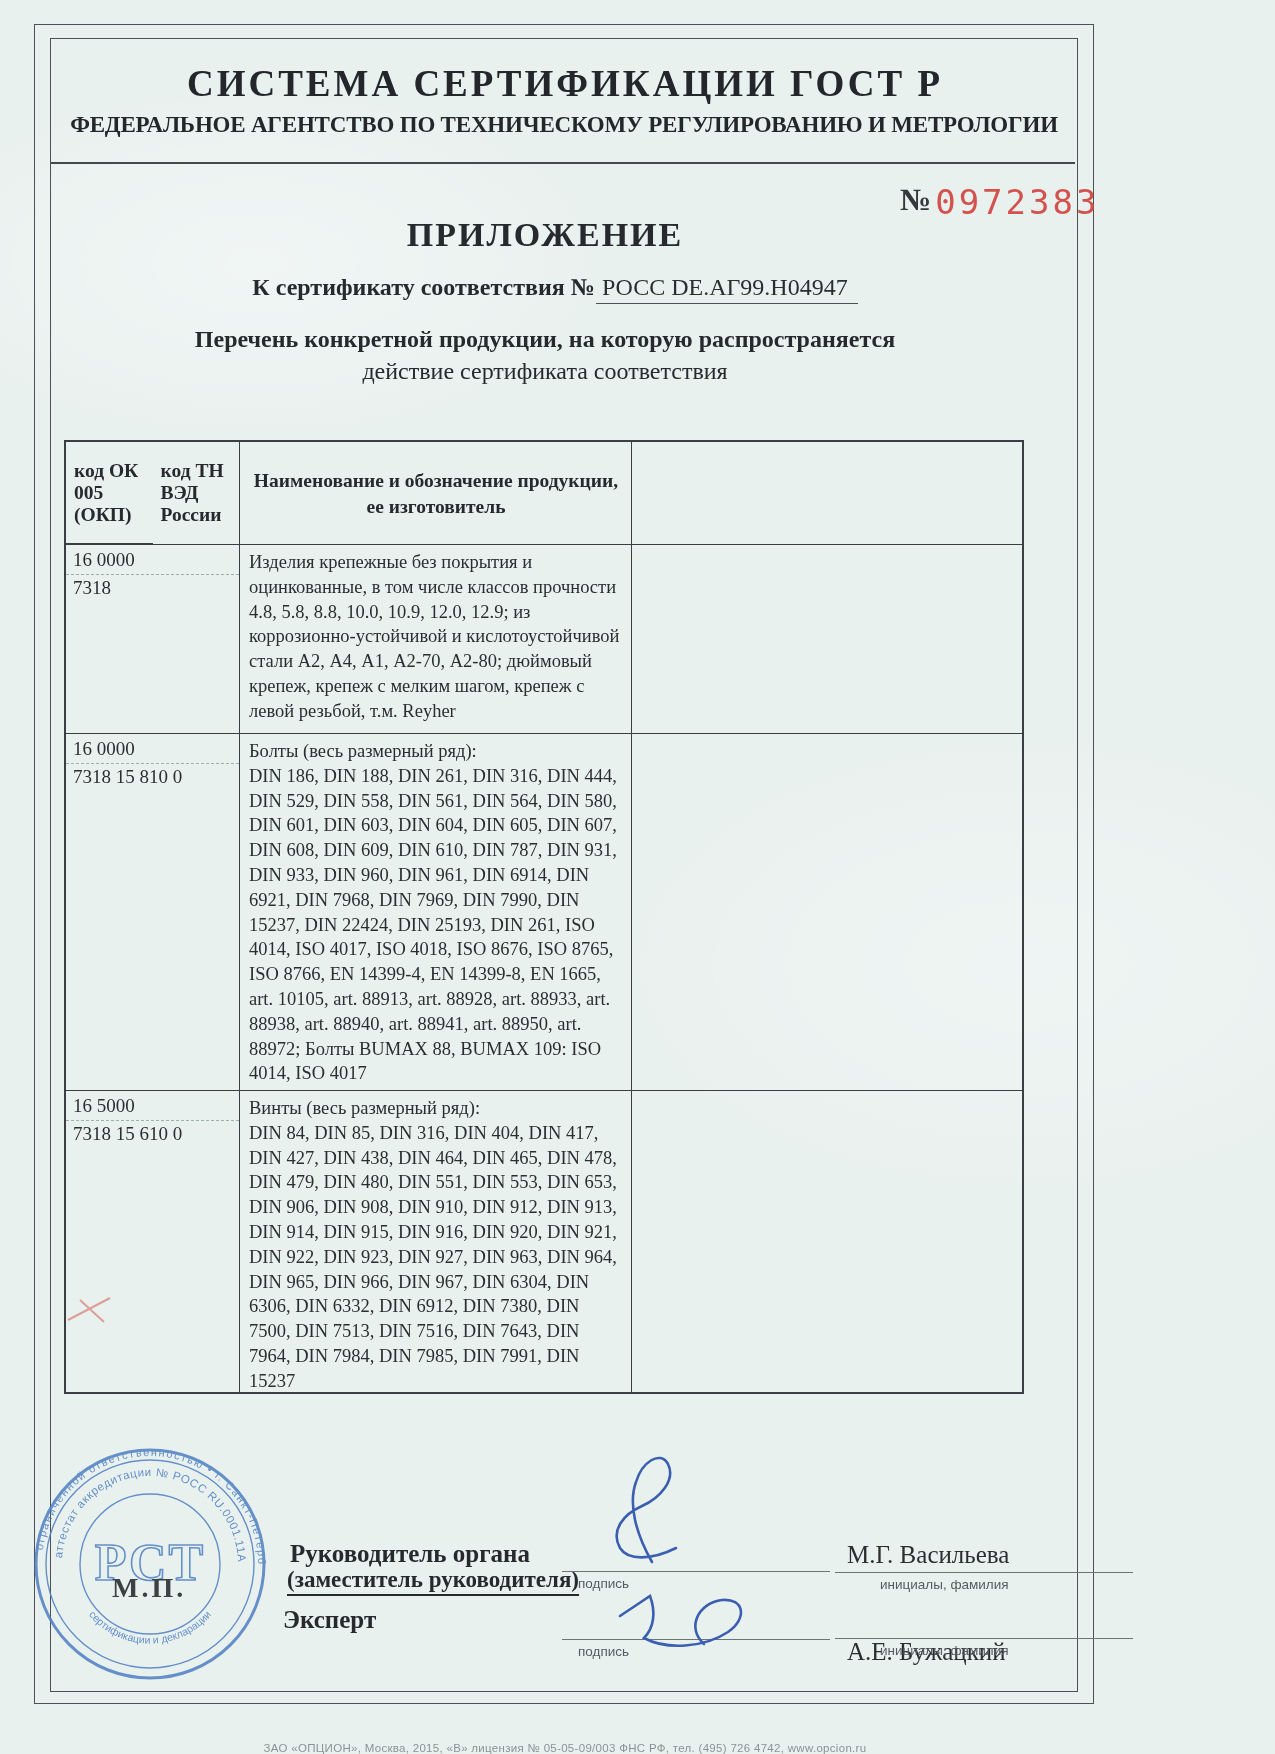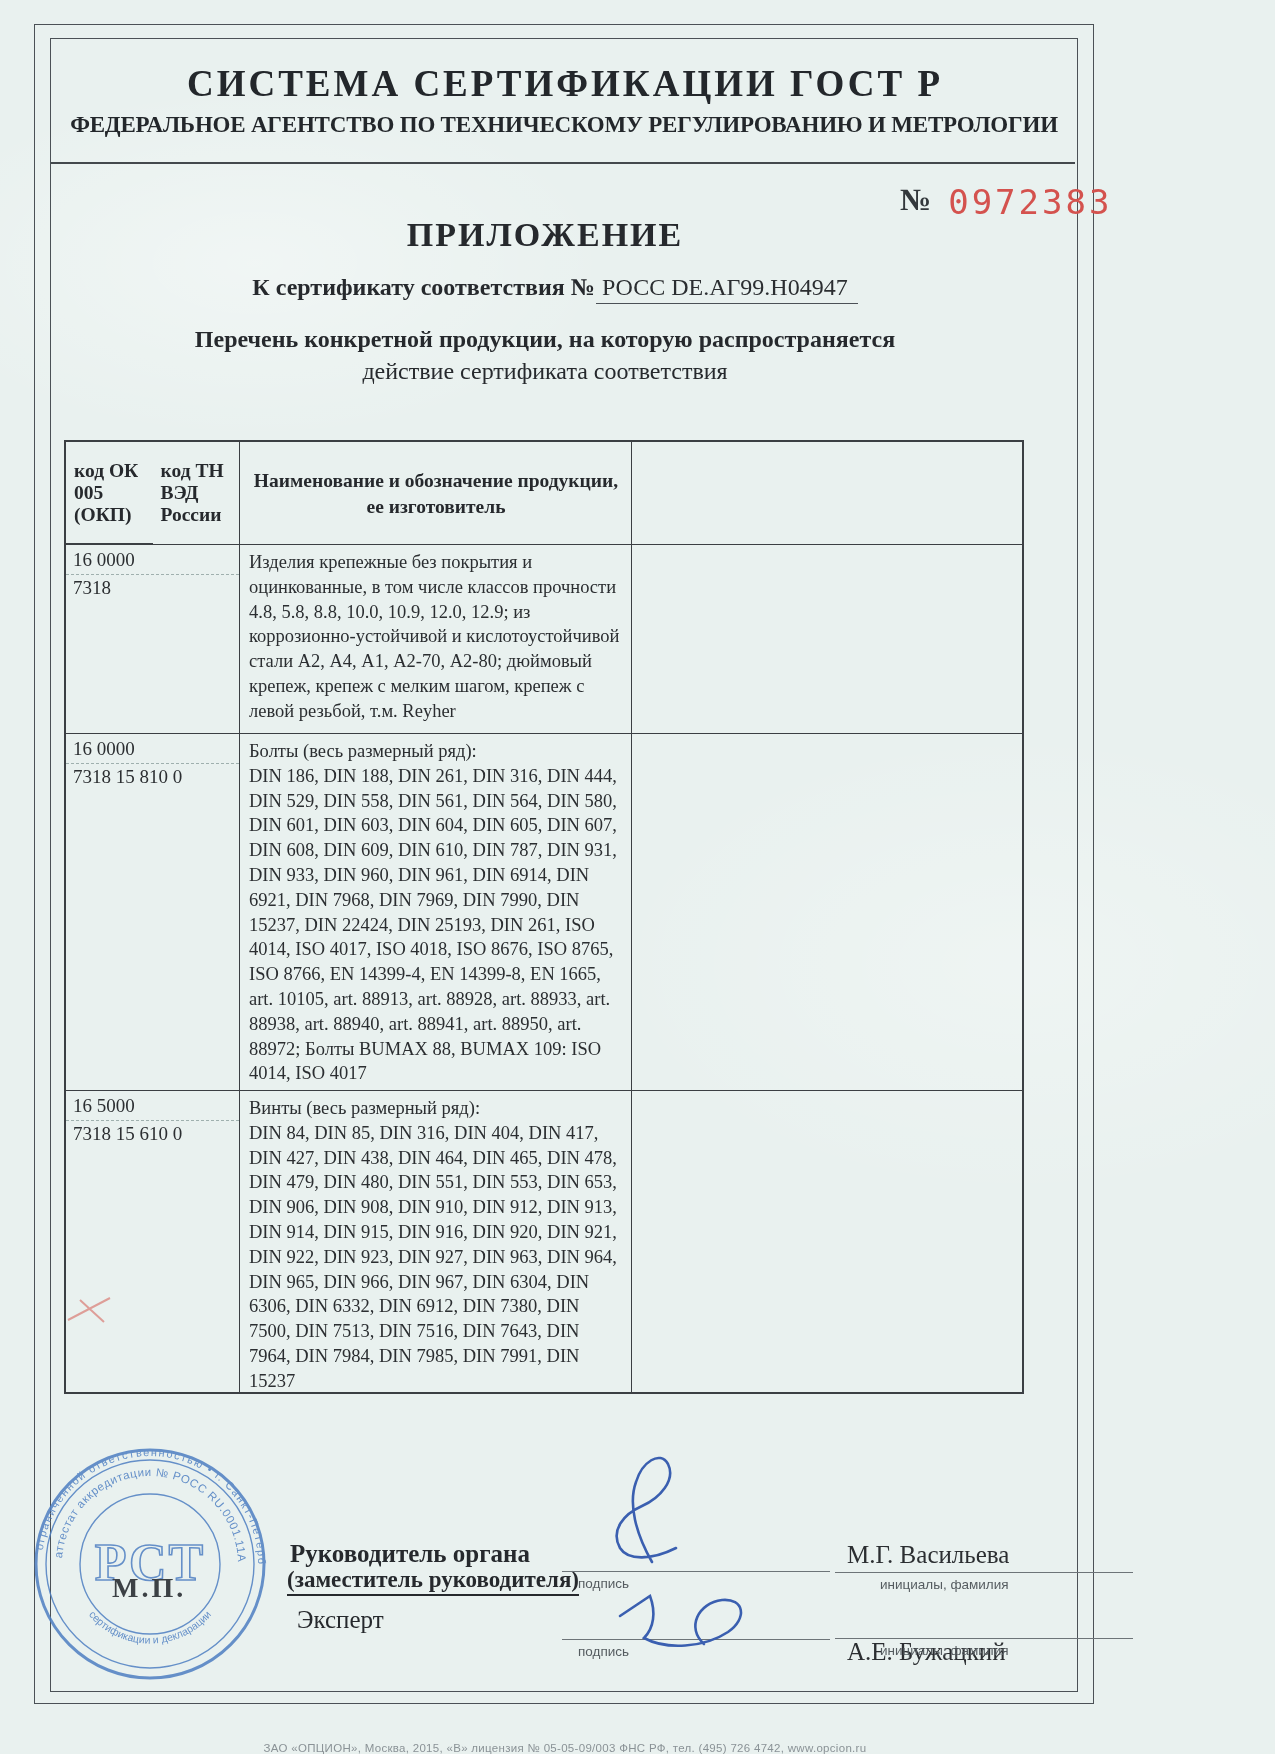--- a/index.html
+++ b/index.html
@@ -22,21 +22,21 @@
   .header-rule{position:absolute;left:51px;top:162px;width:1024px;border-top:2px solid #44494d;}
 
   .h1{position:absolute;left:40px;top:62px;width:1050px;text-align:center;
       font-size:37px;font-weight:bold;letter-spacing:3px;color:#23272b;}
   .h2{position:absolute;left:44px;top:112px;width:1040px;text-align:center;
       font-size:23px;font-weight:bold;letter-spacing:-0.2px;color:#23272b;}
 
   .docno{position:absolute;left:900px;top:182px;white-space:nowrap;}
   .docno .nsign{font-size:31px;font-weight:bold;color:#33383c;vertical-align:top;}
   .docno .nval{font-family:"DejaVu Sans Mono", monospace;font-size:34px;color:#d4524e;
-      letter-spacing:3px;margin-left:17px;vertical-align:top;}
+      letter-spacing:3px;margin-left:4px;vertical-align:top;}
 
   .title{position:absolute;left:40px;top:216px;width:1010px;text-align:center;
       font-size:34px;font-weight:bold;letter-spacing:2px;color:#26292d;}
 
   .certline{position:absolute;left:40px;top:274px;width:1030px;text-align:center;font-size:24px;}
   .certline .lbl{font-weight:bold;color:#26292d;}
   .certline .val{display:inline-block;margin-left:1px;border-bottom:1.5px solid #4b5156;
       padding:0 10px 2px 6px;color:#2b2e31;}
 
   .sub1{position:absolute;left:40px;top:326px;width:1010px;text-align:center;
@@ -64,21 +64,21 @@
   .codecell{font-size:19px;padding:4px 6px 0 7px;}
   .codedash{border-top:1.4px dashed #9fb0ae;margin:3px -6px 2px -7px;}
   .cellbody{font-size:18.5px;line-height:24.8px;}
   .celltitle{font-size:18.5px;line-height:24.8px;}
   .celltitle:empty{display:none;}
 
   
   .role1{position:absolute;left:290px;top:1540px;font-size:25px;font-weight:bold;color:#26292d;}
   .role2{position:absolute;left:287px;top:1567px;font-size:23px;font-weight:bold;color:#26292d;
       border-bottom:2.2px solid #26292d;padding-bottom:1px;}
-  .role3{position:absolute;left:297px;top:1606px;font-size:25px;font-weight:normal;color:#26292d;}
+  .role3{position:absolute;left:283px;top:1606px;font-size:25px;font-weight:bold;color:#26292d;}
   .sigline{position:absolute;border-top:1.3px solid #6d7478;height:0;}
   .sigline.s1{left:562px;top:1571px;width:268px;}
   .sigline.s2{left:562px;top:1639px;width:268px;}
   .nameline{position:absolute;border-top:1.3px solid #6d7478;height:0;}
   .nameline.n1{left:835px;top:1572px;width:298px;}
   .nameline.n2{left:835px;top:1638px;width:298px;}
   .cap{position:absolute;font-family:"Liberation Sans", sans-serif;font-size:13.5px;color:#555c60;}
   .cap.p1{left:578px;top:1576px;}
   .cap.p2{left:578px;top:1644px;}
   .cap.f1{left:880px;top:1577px;}

